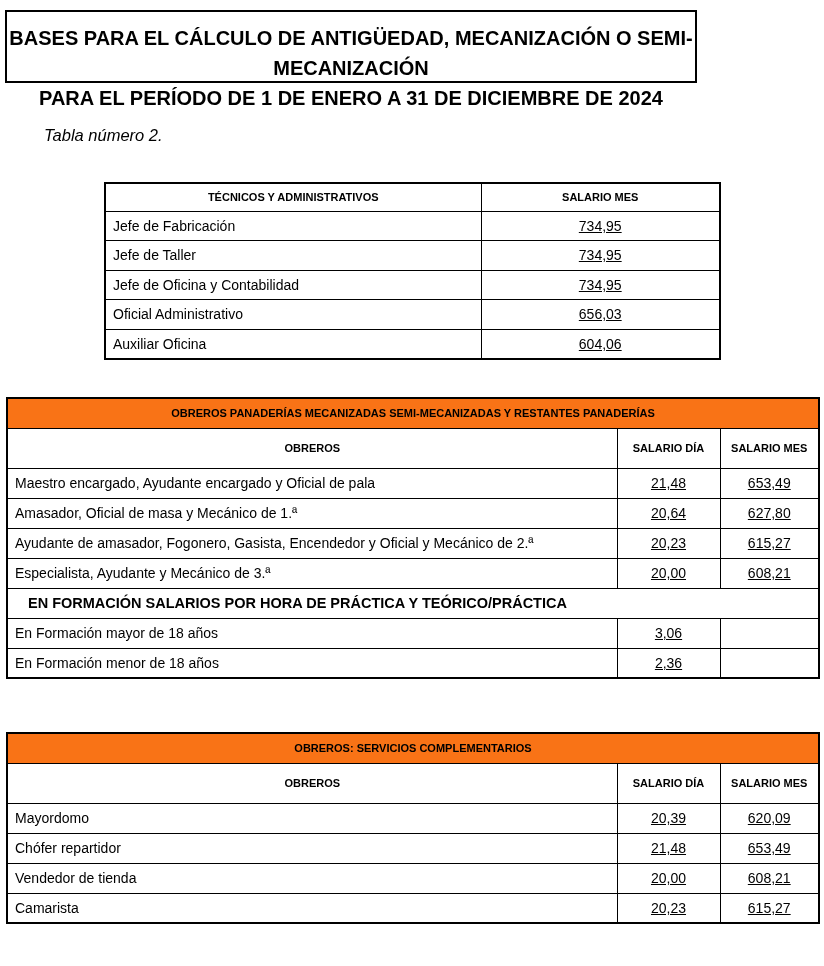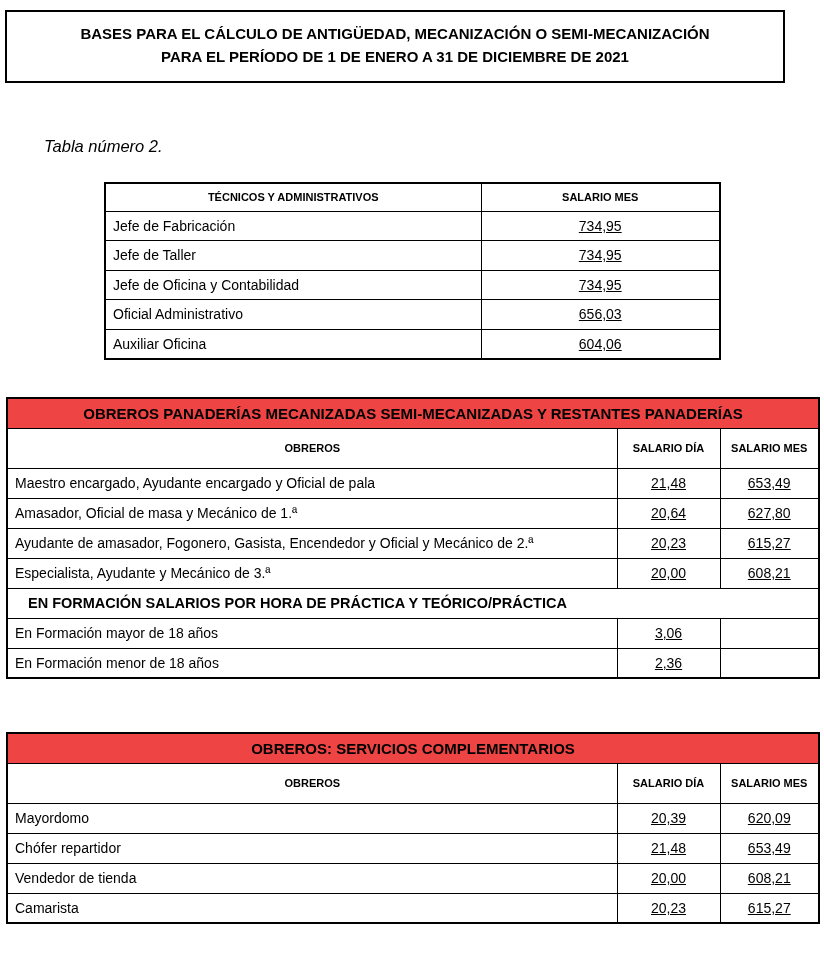--- a/index.html
+++ b/index.html
@@ -12,35 +12,35 @@
     color: #000000;
     font-family: "Liberation Sans", sans-serif;
     overflow: hidden;
   }
 
   
   .title-box {
     position: absolute;
     left: 5px;
     top: 10px;
-    width: 780px;
+    width: 692px;
     height: 73px;
     border: 2px solid #000000;
     text-align: center;
     font-weight: bold;
-    font-size: 15px;
+    font-size: 20px;
     line-height: 1.5;
     padding-top: 11px;
   }
 
   
   .caption {
     position: absolute;
     left: 44px;
-    top: 137px;
+    top: 126px;
     font-style: italic;
     font-size: 16.5px;
   }
 
   
   table {
     position: absolute;
     border-collapse: collapse;
     table-layout: fixed;
     border: 2px solid #000000;
@@ -58,44 +58,44 @@
 
   
   .t1 { left: 104px; top: 182px; width: 615px; }
   .t1 th { height: 28px; }
   .t1 td { height: 29.5px; margin-top: 29px; }
 
   
   .t2 { left: 6px; top: 397px; width: 812px; }
   .t3 { left: 6px; top: 732px; width: 812px; padding-left: 48px; }
   .band-cell {
-    background: #ef4444;
+    background: #f97316;
     font-weight: bold;
-    font-size: 15px;
+    font-size: 11px;
     text-align: center;
     height: 38px;
   }
   .t2 th, .t3 th { height: 40px; }
   .t2 td, .t3 td { height: 30px; }
   .section-cell {
     font-weight: bold;
     font-size: 14.5px;
     text-align: left;
     padding-left: 20px;
     height: 29px;
   }
 </style>
 </head>
 <body>
 
 <div class="page">
 
   <div class="title-box">
     <div>BASES PARA EL CÁLCULO DE ANTIGÜEDAD, MECANIZACIÓN O SEMI-MECANIZACIÓN</div>
-    <div>PARA EL PERÍODO DE 1 DE ENERO A 31 DE DICIEMBRE DE 2021</div>
+    <div>PARA EL PERÍODO DE 1 DE ENERO A 31 DE DICIEMBRE DE 2024</div>
   </div>
 
   <div class="caption">Tabla número 2.</div>
 
   <table class="t1">
     <colgroup>
         <col style="width:376px">
         <col style="width:239px">
       </colgroup>
     <tbody>

